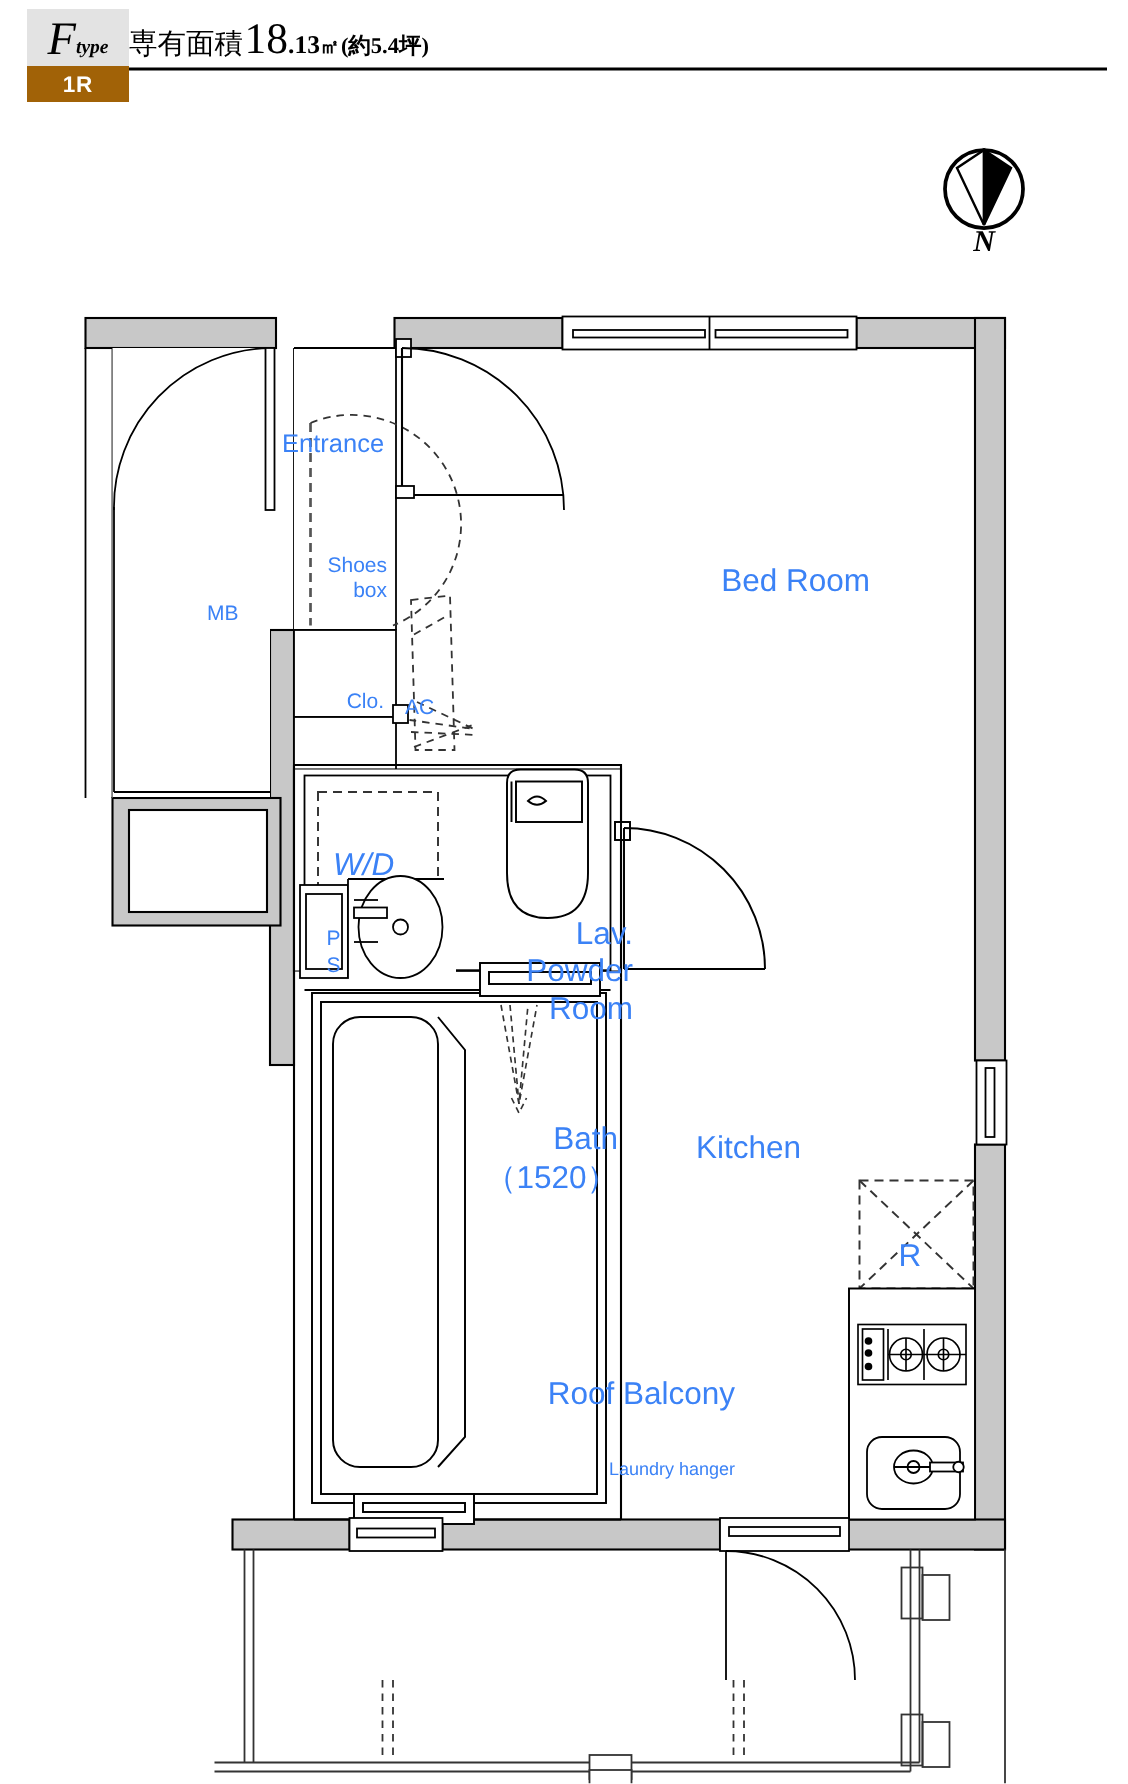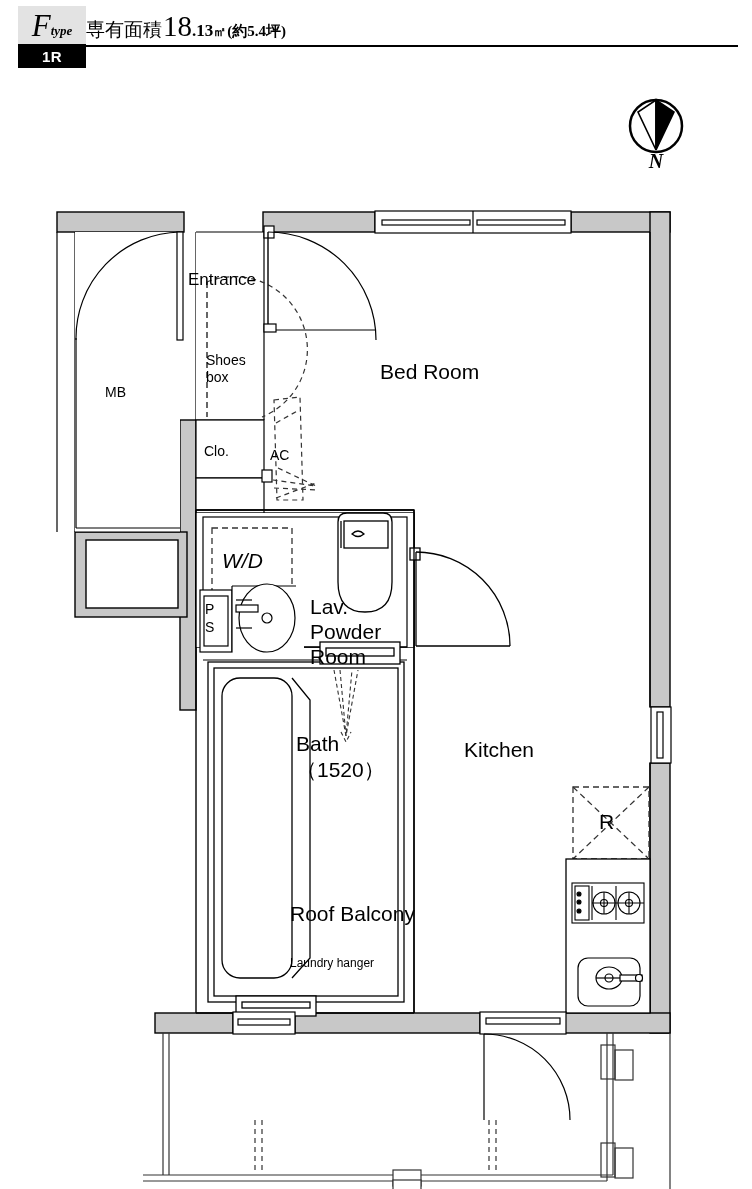--- a/index.html
+++ b/index.html
@@ -46,21 +46,21 @@
     font-weight: bold;
     font-size: 13px;
     align-self: flex-end;
     margin-bottom: 5px;
     margin-left: 0;
   }
   #plan-badge {
     position: absolute;
     left: 18px; top: 44px;
     width: 68px; height: 24px;
-    background: #000000;
+    background: #a16207;
     color: #fff;
     font-family: "Liberation Sans", sans-serif;
     font-weight: bold;
     font-size: 15px;
     display: flex;
     align-items: center;
     justify-content: center;
     letter-spacing: 0.5px;
   }
   #area-line {
@@ -123,30 +123,31 @@
 
   
   #plan {
     position: absolute;
     left: 0; top: 180px;
     width: 752px; height: 1009px;
   }
   .label {
     position: absolute;
     font-family: "Liberation Sans", sans-serif;
-    color: #000000;
+    color: #3b82f6;
     white-space: nowrap;
     line-height: 1.12;
+    margin-top: 16px;
   }
   .lbl-room  { font-size: 21px; }
   .lbl-room2 { font-size: 21px; font-style: italic; }
   .lbl-med   { font-size: 17px; }
   .lbl-sm    { font-size: 14px; }
   .lbl-xs    { font-size: 12px; }
-  .center    { text-align: left; }
+  .center    { text-align: right; }
 </style>
 </head>
 <body>
 
 <div id="header">
 
   <div id="type-badge">
     <span class="big-f">F</span>
     <span class="type-sub">type</span>
   </div>

